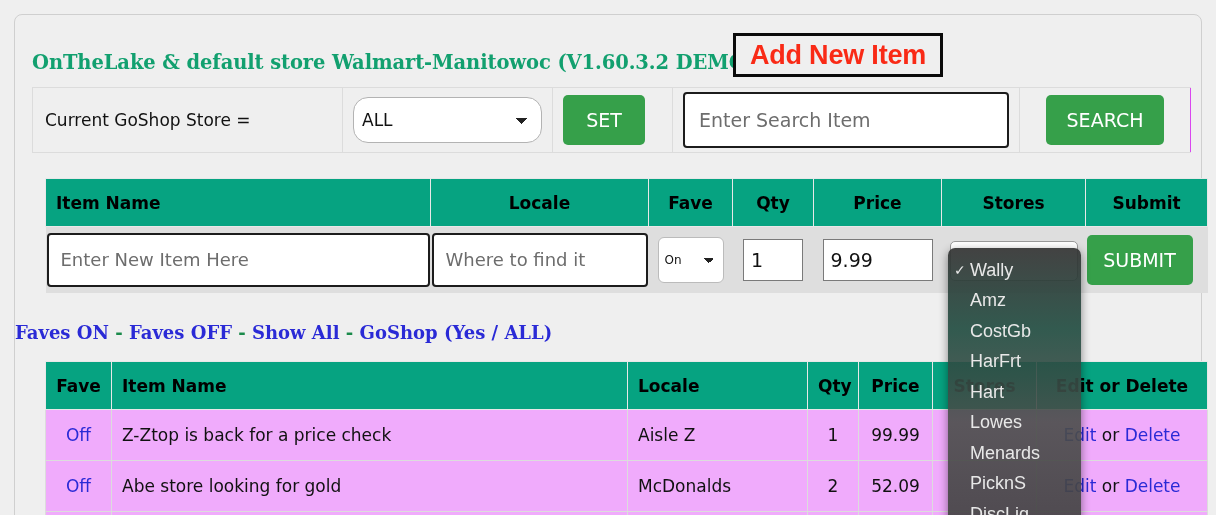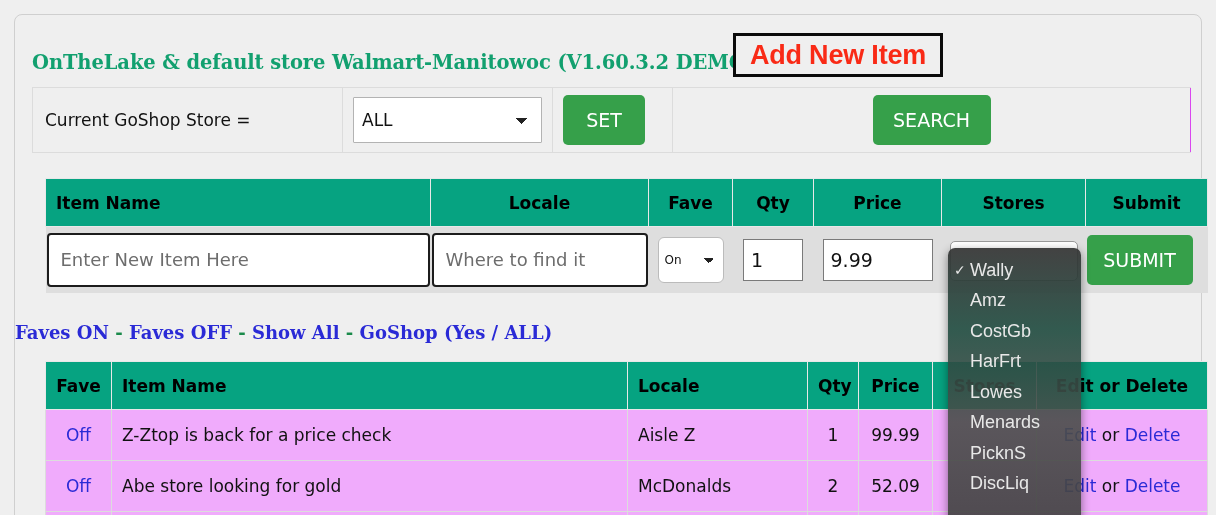--- a/index.html
+++ b/index.html
@@ -64,21 +64,21 @@
     color: #111;
     padding-left: 12px;
   }
   .bar-select-cell { width: 210px; justify-content: center; }
   .store-select {
     width: 193px; height: 46px;
     font-size: 17px;
     font-family: "DejaVu Sans", sans-serif;
     padding: 0 8px;
     border: 1px solid #b3b3b3;
-    border-radius: 1px;
+    border-radius: 15px;
     background: #fff;
     color: #111;
     appearance: none;
     -webkit-appearance: none;
     background-image:
       linear-gradient(45deg, transparent 50%, #222 50%),
       linear-gradient(135deg, #222 50%, transparent 50%);
     background-position:
       calc(100% - 19px) calc(50% + 1px),
       calc(100% - 13px) calc(50% + 1px);
@@ -284,20 +284,23 @@
 
   <div class="bar">
     <div class="bar-cell bar-label">Current GoShop Store =</div>
     <div class="bar-cell bar-select-cell">
       <select class="store-select">
         <option>ALL</option>
       </select>
     </div>
     <div class="bar-cell bar-btn-cell">
       <button class="gbtn set-btn">SET</button>
+    </div>
+    <div class="bar-cell bar-search-cell">
+      <input class="search-input" type="text" placeholder="Enter Search Item" style="">
     </div>
     <div class="bar-cell bar-searchbtn-cell">
       <button class="gbtn search-btn">SEARCH</button>
     </div>
   </div>
 
   <table class="add-table">
     <colgroup>
       <col style="width:385px">
         <col style="width:218px">
@@ -429,20 +432,24 @@
     <div class="dd-item">
       <span class="dd-check"></span>
       <span>CostGb</span>
     </div>
     <div class="dd-item">
       <span class="dd-check"></span>
       <span>HarFrt</span>
     </div>
     <div class="dd-item">
       <span class="dd-check"></span>
+      <span>Hart</span>
+    </div>
+    <div class="dd-item">
+      <span class="dd-check"></span>
       <span>Lowes</span>
     </div>
     <div class="dd-item">
       <span class="dd-check"></span>
       <span>Menards</span>
     </div>
     <div class="dd-item">
       <span class="dd-check"></span>
       <span>PicknS</span>
     </div>

